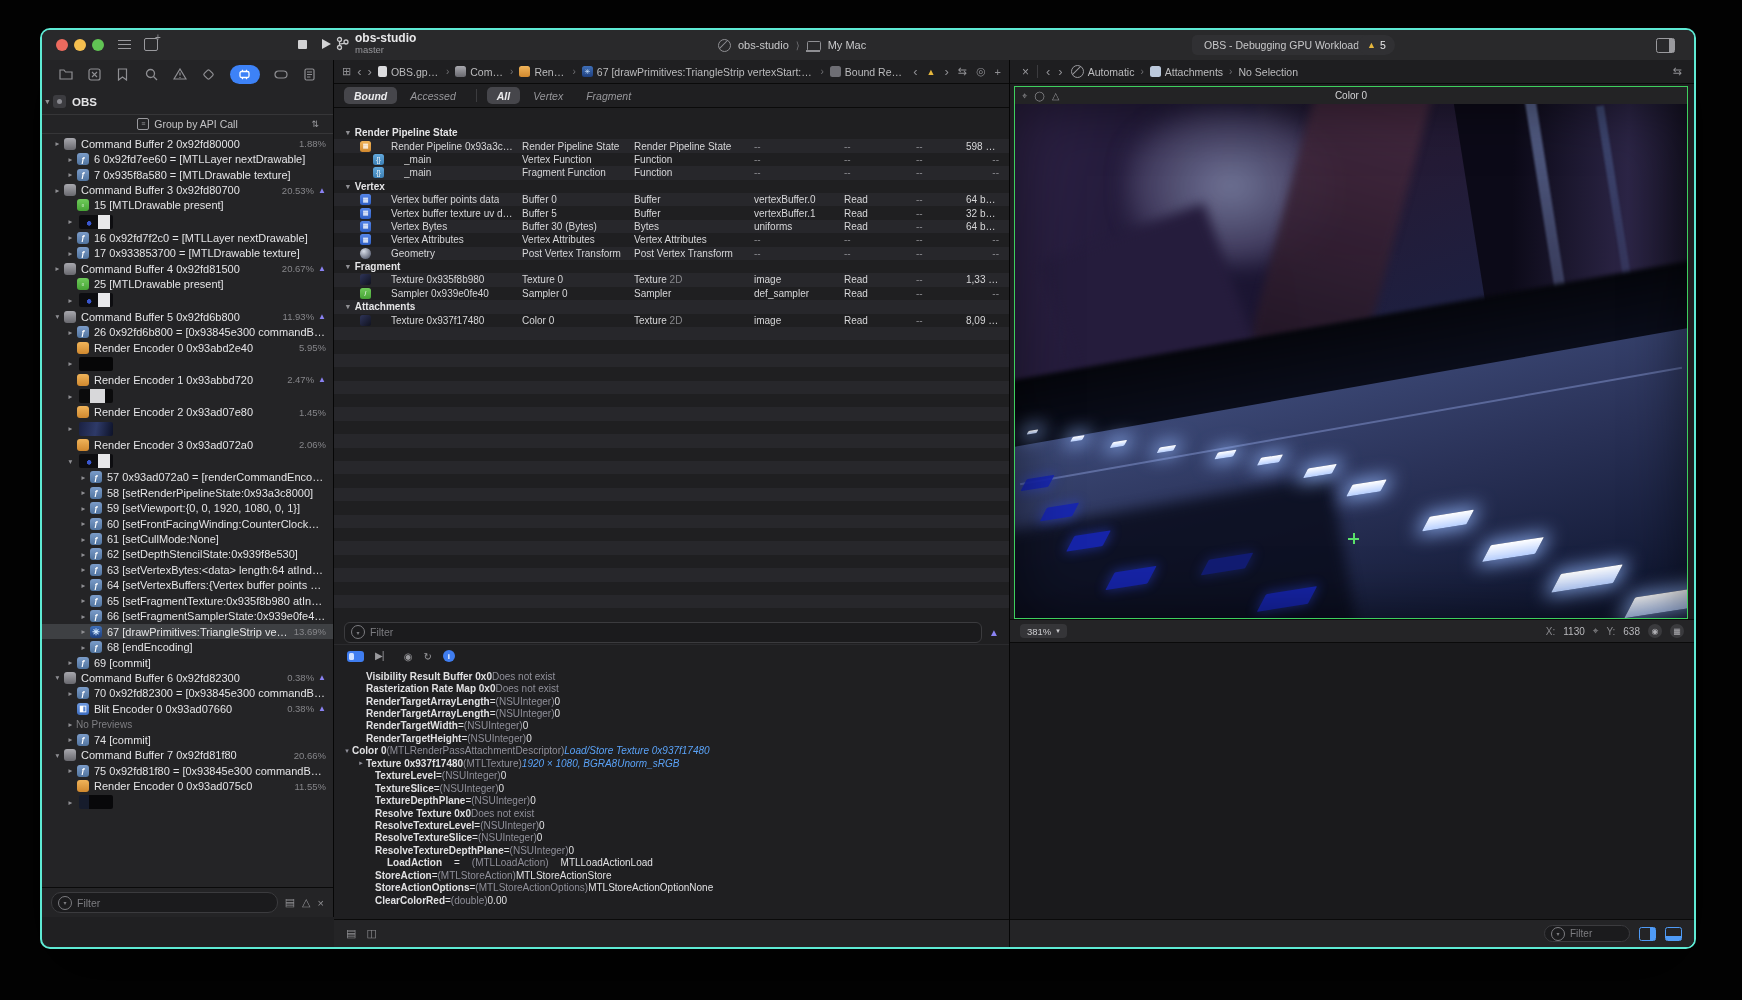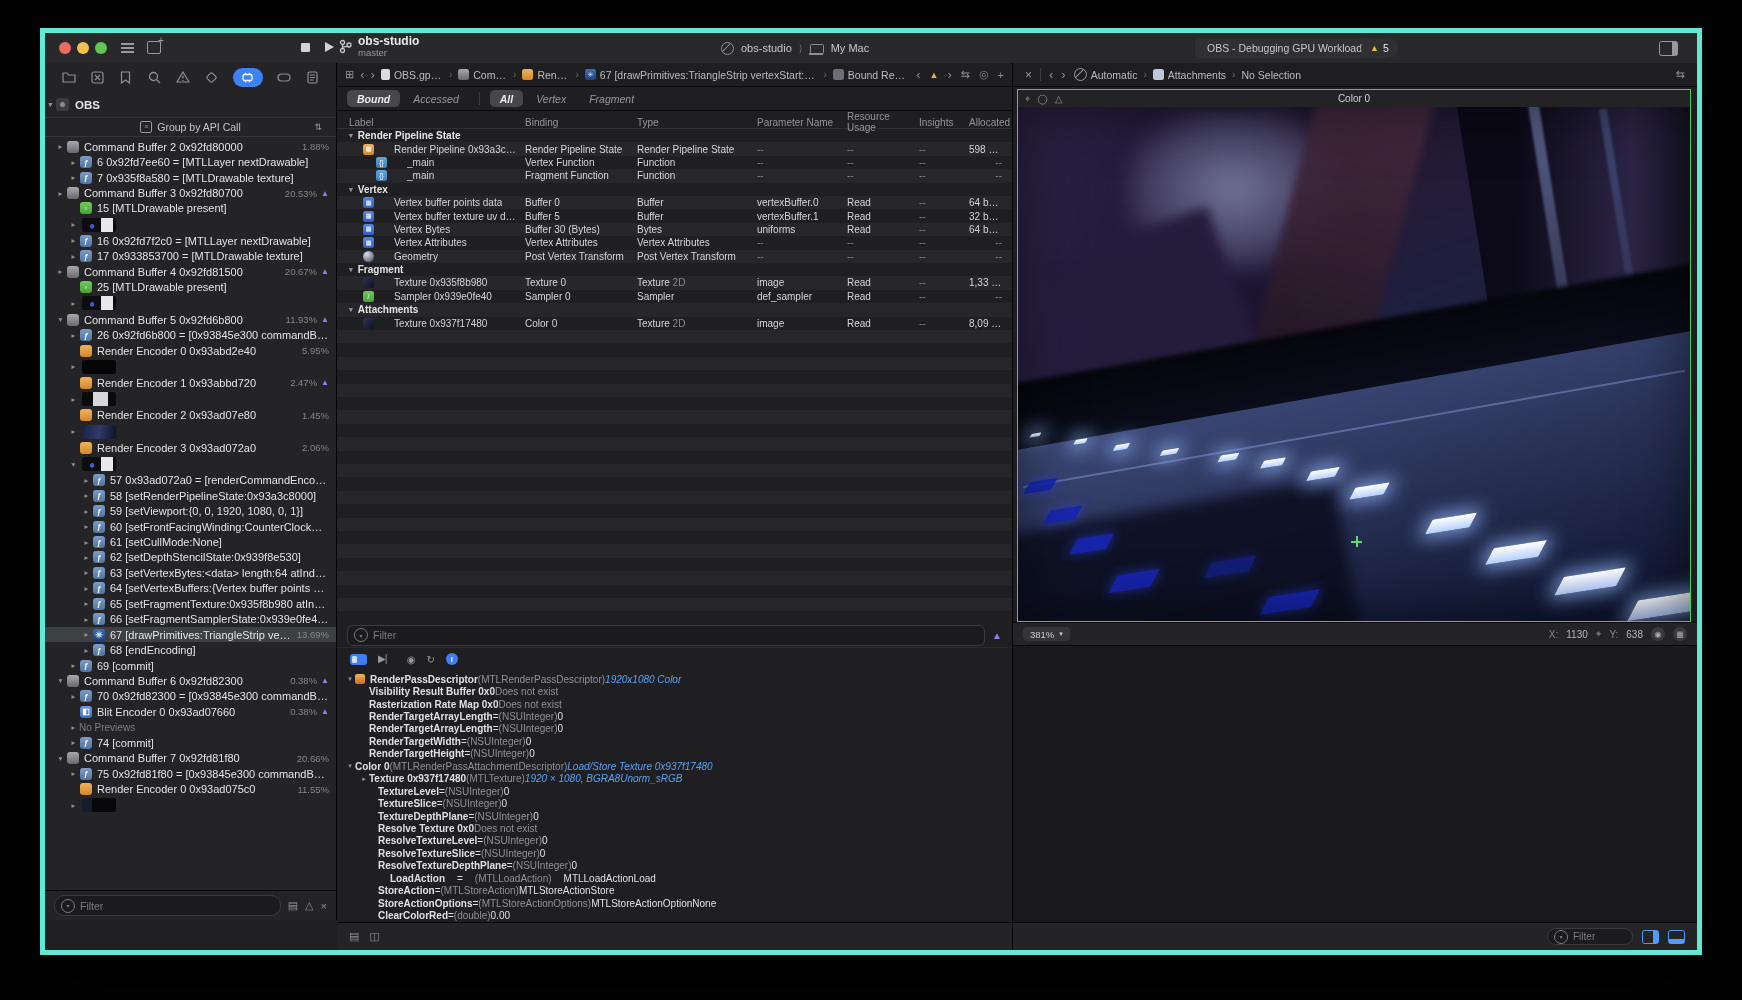--- a/index.html
+++ b/index.html
@@ -1,19 +1,19 @@
 <!DOCTYPE html>
 <html><head>
 <meta charset="utf-8">
 <style>
   html,body{margin:0;padding:0;background:#000;}
   .screen{position:relative;width:1742px;height:1000px;background:#030303;overflow:hidden;
           font-family:"Liberation Sans",sans-serif;-webkit-font-smoothing:antialiased;}
   .win{position:absolute;left:40px;top:28px;width:1652px;height:917px;background:#202022;
-       border-radius:0;overflow:hidden;border:5px solid #5eead4;box-shadow:0 25px 70px rgba(0,0,0,.8);}
+       border-radius:10px;overflow:hidden;border:2px solid #5eead4;box-shadow:0 25px 70px rgba(0,0,0,.8);}
   
   .titlebar{position:absolute;left:0;top:0;width:100%;height:30px;background:#29292b;border-bottom:1px solid #060606;}
   .tlight{position:absolute;top:9px;width:12px;height:12px;border-radius:50%;}
   .tl-red{left:14px;background:#ec6a5e;}.tl-yel{left:32px;background:#f5bf4f;}.tl-grn{left:50px;background:#61c454;}
   .ib{position:absolute;color:#9a9a9e;font-size:12px;line-height:12px;}
   .i-lines{left:76px;top:10px;width:13px;height:10px;background:linear-gradient(#9a9a9e 0 1.5px,transparent 1.5px 4px,#9a9a9e 4px 5.5px,transparent 5.5px 8px,#9a9a9e 8px 9.5px,transparent 9.5px);}
   .i-addeditor{left:102px;top:8px;width:12px;height:11px;border:1.4px solid #9a9a9e;border-radius:2px;}
   .i-addeditor:after{content:"+";position:absolute;left:10px;top:-7px;font-size:10px;color:#9a9a9e;}
   .i-stop{left:256px;top:10px;width:9px;height:9px;background:#d2d2d4;border-radius:1px;}
   .i-play{left:280px;top:9px;width:0;height:0;border-left:9px solid #d2d2d4;border-top:5.5px solid transparent;border-bottom:5.5px solid transparent;}
@@ -579,29 +579,20 @@
       </span>
     </div>
     <div class="tabsrow" id="tabsrow">
           <span class="tab on">Bound</span>
           <span class="tab">Accessed</span>
           <span class="tabsep"></span>
           <span class="tab on">All</span>
           <span class="tab">Vertex</span>
           <span class="tab">Fragment</span>
         </div>
-    <div class="thead tcols" id="thead">
-          <div>Label</div>
-          <div>Binding</div>
-          <div>Type</div>
-          <div>Parameter Name</div>
-          <div>Resource Usage</div>
-          <div>Insights</div>
-          <div class="num">Allocated</div>
-        </div>
     <div class="tbody" id="tbody">
           <div class="tgroup">
             <span class="chev">▾</span>
             <span>Render Pipeline State</span>
           </div>
           <div class="trow tcols">
             <div class="lblcell ind1">
               <span class="ti ti-pipeline">▦</span>
               <span style="overflow: hidden; text-overflow: ellipsis; white-space: nowrap;">Render Pipeline 0x93a3c8000</span>
             </div>
@@ -753,27 +744,20 @@
       <span class="mwarn">▲</span>
     </div>
     <div class="dbgbar">
       <span class="db-pill"></span>
       <span class="db-ic">▶⎸</span>
       <span class="db-ic">◉</span>
       <span class="db-ic">↻</span>
       <span class="db-blue">i</span>
     </div>
     <div class="tree" id="dbgtree">
-          <div class="tl" style="padding-left: 8px;">
-            <span class="chev sg-d">▾</span>
-            <span class="rpdic"></span>
-            <span class="sg-b">RenderPassDescriptor</span>
-            <span class="sg-d"> (MTLRenderPassDescriptor) </span>
-            <span class="sg-l">1920x1080 Color</span>
-          </div>
           <div class="tl" style="padding-left: 22px;">
             <span class="chev sg-d"></span>
             <span class="sg-b">Visibility Result Buffer 0x0</span>
             <span class="sg-d"> Does not exist</span>
           </div>
           <div class="tl" style="padding-left: 22px;">
             <span class="chev sg-d"></span>
             <span class="sg-b">Rasterization Rate Map 0x0</span>
             <span class="sg-d"> Does not exist</span>
           </div>

